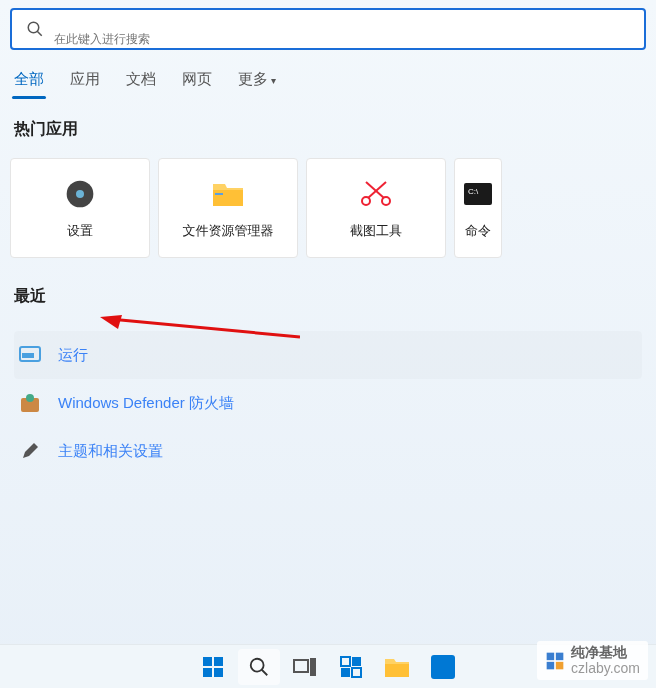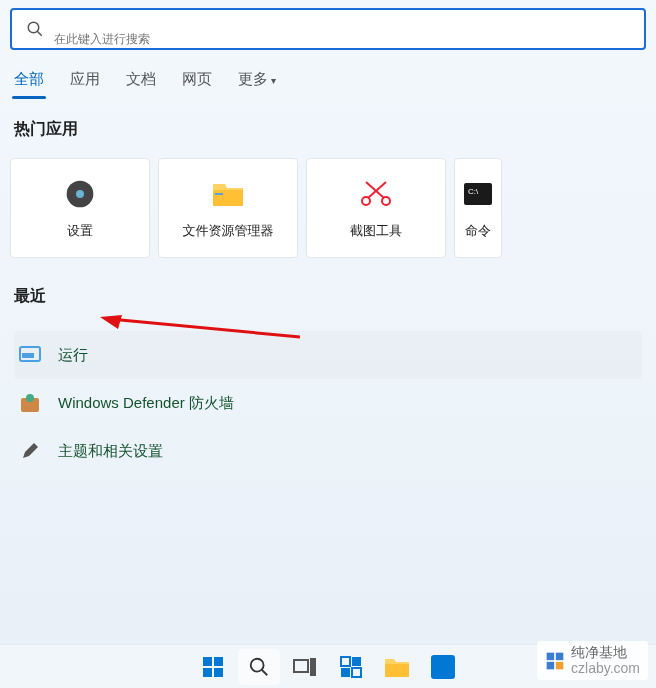--- a/index.html
+++ b/index.html
@@ -21,32 +21,32 @@
     .tiles { display: flex; gap: 8px; padding: 12px 10px 8px; }
     .tile { flex: 0 0 140px; height: 100px; background: #fff; border: 1px solid #e5e5e5; border-radius: 4px; display: flex; flex-direction: column; align-items: center; justify-content: center; gap: 10px; cursor: pointer; }
     .tile-last { flex: 0 0 48px; }
     .tile-icon { width: 36px; height: 36px; display: flex; align-items: center; justify-content: center; }
     .tile-label { font-size: 13px; color: #222; }
     
     .recent { padding: 18px 14px 0; }
     .recent-item { display: flex; align-items: center; gap: 16px; padding: 12px 4px; cursor: pointer; border-radius: 4px; }
     .recent-item:first-child { background: rgba(0,0,0,0.02); }
     .recent-icon { width: 24px; height: 24px; display: flex; align-items: center; justify-content: center; flex-shrink: 0; }
-    .recent-label { font-size: 15px; color: #14532d; }
+    .recent-label { font-size: 15px; color: #3b82f6; }
     
     .arrow-annotation { position: absolute; top: 315px; left: 100px; pointer-events: none; }
     
     .taskbar { position: absolute; bottom: 0; left: 0; right: 0; height: 44px; background: rgba(240,245,250,0.95); border-top: 1px solid rgba(0,0,0,0.05); display: flex; align-items: center; justify-content: center; gap: 4px; }
     .tb-item { width: 42px; height: 36px; display: flex; align-items: center; justify-content: center; border-radius: 4px; cursor: pointer; }
     .tb-item.active { background: rgba(255,255,255,0.6); }
     
     .watermark { position: absolute; bottom: 8px; right: 8px; display: flex; align-items: center; gap: 6px; font-size: 13px; color: #666; background: rgba(255,255,255,0.85); padding: 4px 8px; border-radius: 3px; z-index: 5; }
     .watermark-logo { width: 20px; height: 20px; }
     .watermark-text { display: flex; flex-direction: column; line-height: 1.1; }
-    .watermark-text .l1 { font-weight: normal; font-size: 14px; }
+    .watermark-text .l1 { font-weight: bold; font-size: 14px; }
     .watermark-text .l2 { font-size: 14px; color: #999; }
   </style>
 </head>
 <body>
 
 <div class="search-bar">
   <svg class="search-icon-svg" viewBox="0 0 24 24" fill="none" stroke="#555" stroke-width="2">
       <circle cx="10" cy="10" r="7"></circle>
       <line x1="21" y1="21" x2="15" y2="15"></line>
     </svg>

